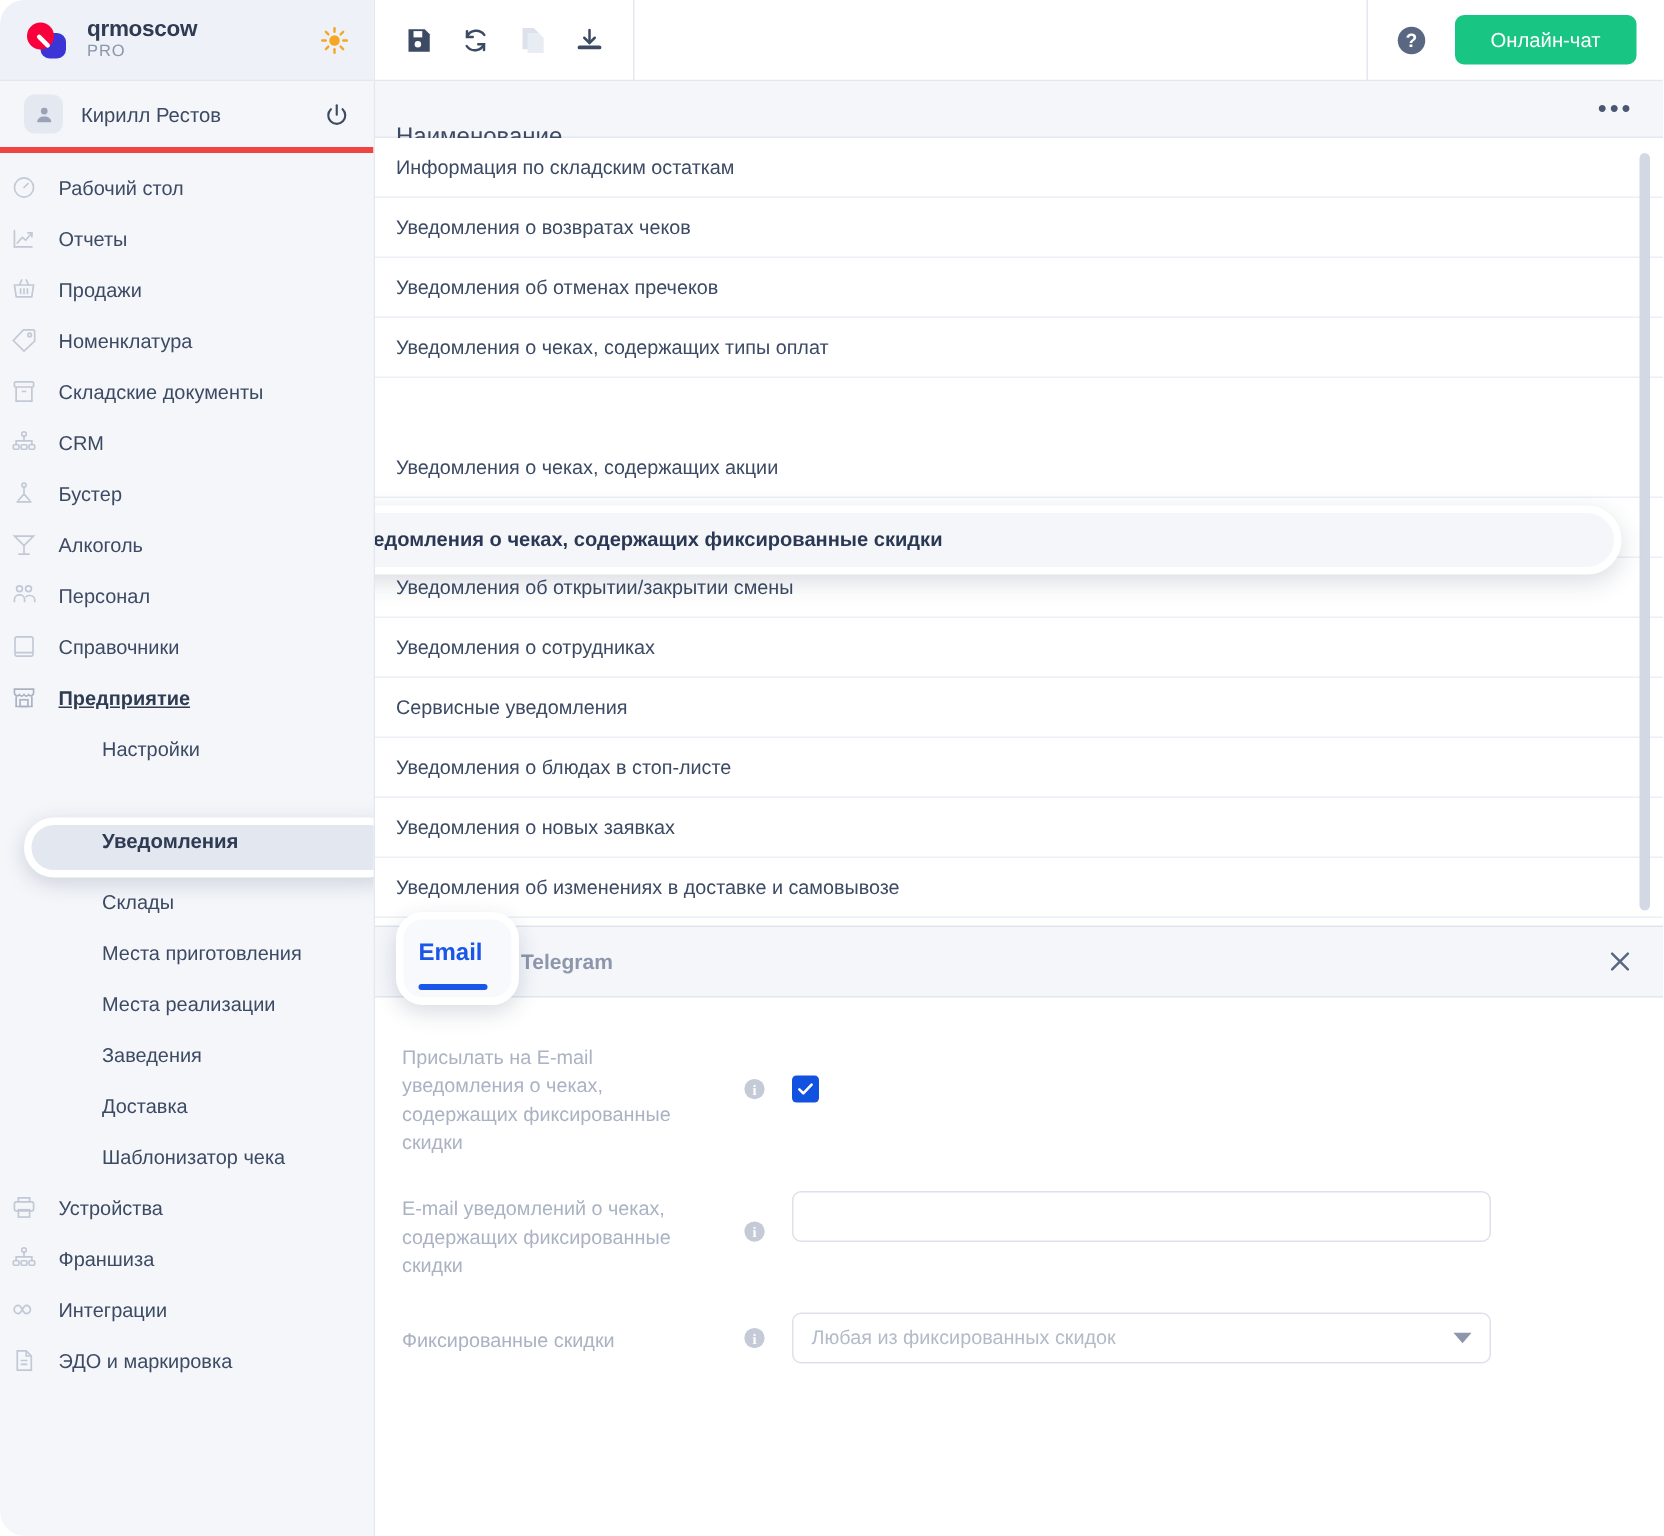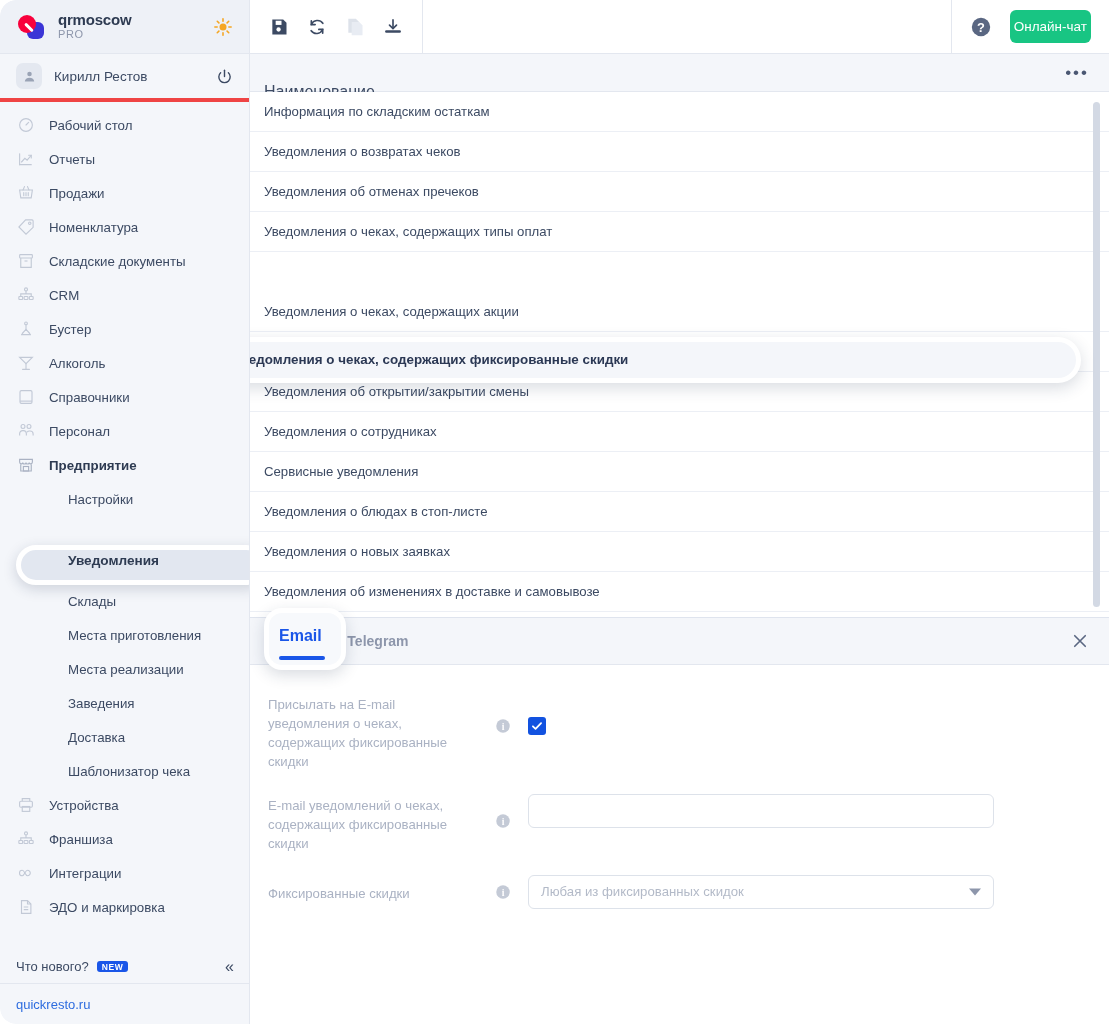--- a/index.html
+++ b/index.html
@@ -91,32 +91,32 @@
   .user-name {
     flex: 1 1 auto;
     font-size: 13.5px; color: #3c4a63;
   }
   .power-icon { width: 17px; height: 17px; flex: 0 0 17px; }
 
   .nav { padding-top: 6px; }
   .nav-item {
     display: flex; align-items: center;
     height: 34px;
-    padding: 0 16px;
+    padding: 0 6px;
     cursor: pointer;
   }
   .nav-icon {
     width: 19px; height: 19px; flex: 0 0 19px;
     margin-right: 14px;
     display: flex; align-items: center; justify-content: center;
   }
   .nav-label {
     font-size: 13.3px; color: #3c4a63; white-space: nowrap;
   }
-  .nav-item.bold .nav-label { font-weight: bold; color: #2e3b52; }
+  .nav-item.bold .nav-label { font-weight: bold; color: #2e3b52; text-decoration: underline; }
   .nav-item.sub { padding-left: 68px; }
   .nav-item.sub .nav-label { font-size: 13.3px; color: #3c4a63; }
   .nav-item.sub.active .nav-label { font-weight: bold; color: #2e3b52; }
 
   
   .sb-callout {
     position: absolute;
     left: 16px; top: 545px;
     width: 250px; height: 40px;
     background: #e2e7f0;
@@ -200,21 +200,21 @@
   .tb-spacer { flex: 1 1 auto; height: 54px; border-right: 1px solid #e3e7ef; }
   .tb-right {
     display: flex; align-items: center; gap: 18px;
     padding: 0 18px;
   }
   .help-icon { width: 22px; height: 22px; cursor: pointer; }
   .chat-btn {
     background: #18c583;
     color: #ffffff;
     font-size: 13.5px;
-    padding: 9px 4px;
+    padding: 9px 24px;
     border: none;
     border-radius: 6px;
     cursor: pointer;
     font-family: inherit;
   }
 
   .col-head {
     position: relative;
     height: 38px;
     background: #f4f6fa;
@@ -551,37 +551,37 @@
               <path d="M7.5 20.5h9"></path>
           </svg>
         </span>
         <span class="nav-label">Алкоголь</span>
       </div>
 
 
       <div class="nav-item">
         <span class="nav-icon">
           <svg viewBox="0 0 24 24" width="18" height="18" fill="none" stroke="#c2c9d6" stroke-width="1.5">
-            <rect x="4" y="3.5" width="16" height="17" rx="1.8"></rect>
-              <path d="M4 17.5h16"></path>
-          </svg>
-        </span>
-        <span class="nav-label">Справочники</span>
-      </div>
-
-      <div class="nav-item">
-        <span class="nav-icon">
-          <svg viewBox="0 0 24 24" width="18" height="18" fill="none" stroke="#c2c9d6" stroke-width="1.5">
             <circle cx="8" cy="6" r="2.6"></circle>
               <circle cx="16" cy="6" r="2.6"></circle>
             <path d="M3.5 18v-2.5a4 4 0 0 1 4-4h1a4 4 0 0 1 4 4V18"></path>
             <path d="M13.5 13.5a4 4 0 0 1 3-1.5h1a4 4 0 0 1 4 4V18"></path>
           </svg>
         </span>
         <span class="nav-label">Персонал</span>
+      </div>
+
+      <div class="nav-item">
+        <span class="nav-icon">
+          <svg viewBox="0 0 24 24" width="18" height="18" fill="none" stroke="#c2c9d6" stroke-width="1.5">
+            <rect x="4" y="3.5" width="16" height="17" rx="1.8"></rect>
+              <path d="M4 17.5h16"></path>
+          </svg>
+        </span>
+        <span class="nav-label">Справочники</span>
       </div>
 
       <div class="nav-item bold">
         <span class="nav-icon">
           <svg viewBox="0 0 24 24" width="18" height="18" fill="none" stroke="#aab2c3" stroke-width="1.5">
             <path d="M3.5 4.5h17v3.5a2.4 2.4 0 0 1-4.3 1.5 2.4 2.4 0 0 1-4.2 0 2.4 2.4 0 0 1-4.2 0A2.4 2.4 0 0 1 3.5 8z"></path>
             <path d="M5 11v9h14v-9"></path>
               <rect x="8.5" y="14" width="7" height="6"></rect>
           </svg>
         </span>
@@ -657,28 +657,20 @@
               <path d="M9 12h6M9 15.5h6"></path>
           </svg>
         </span>
         <span class="nav-label">ЭДО и маркировка</span>
       </div>
     </div>
 
     <div class="sb-callout"></div>
     <div class="sb-callout-label">Уведомления</div>
 
-    <div class="sidebar-foot">
-      <div class="whatsnew">
-        <span class="whatsnew-label">Что нового?</span>
-        <span class="new-badge">NEW</span>
-        <span class="collapse-btn">«</span>
-      </div>
-      <div class="site-link">quickresto.ru</div>
-    </div>
   </div>
 
   <div class="main">
 
     <div class="toolbar">
       <div class="tb-group">
         <span class="tb-btn">
           <svg viewBox="0 0 24 24" width="20" height="20" fill="#3c4a63">
             <path d="M4 3h13l4 4v14H4z" fill="#3c4a63"></path>
             <rect x="8" y="4.5" width="7" height="5" fill="#ffffff"></rect>

